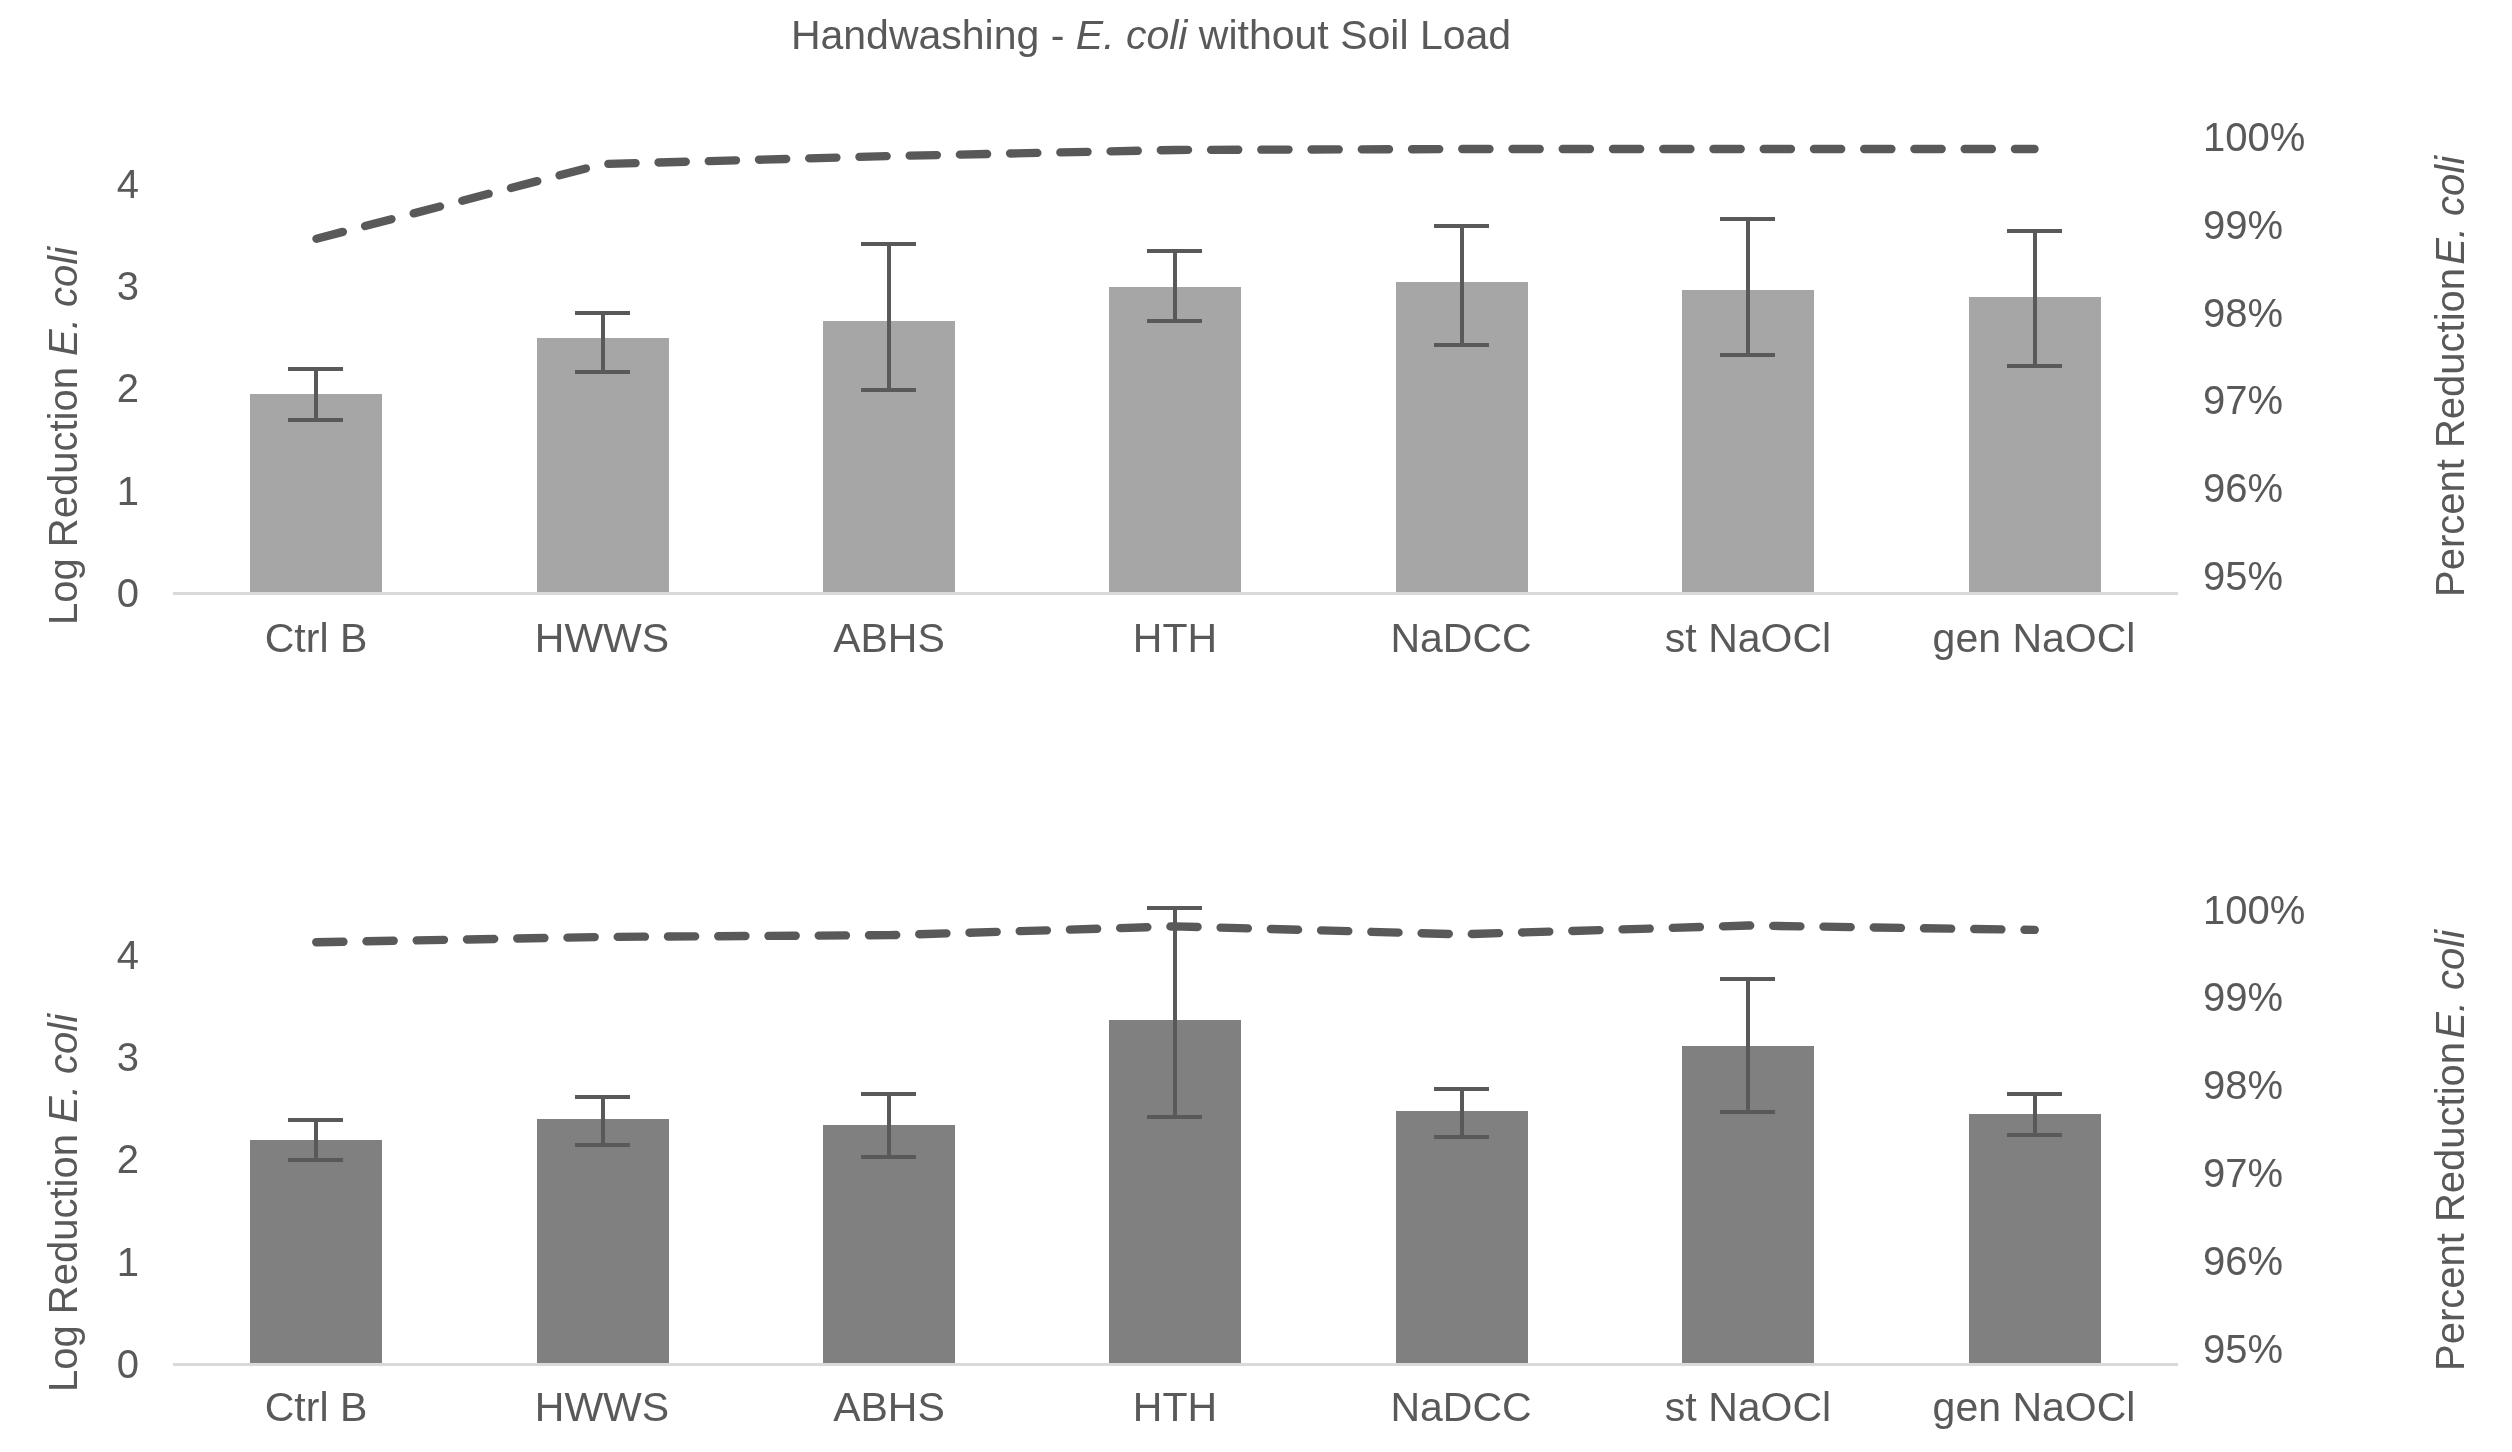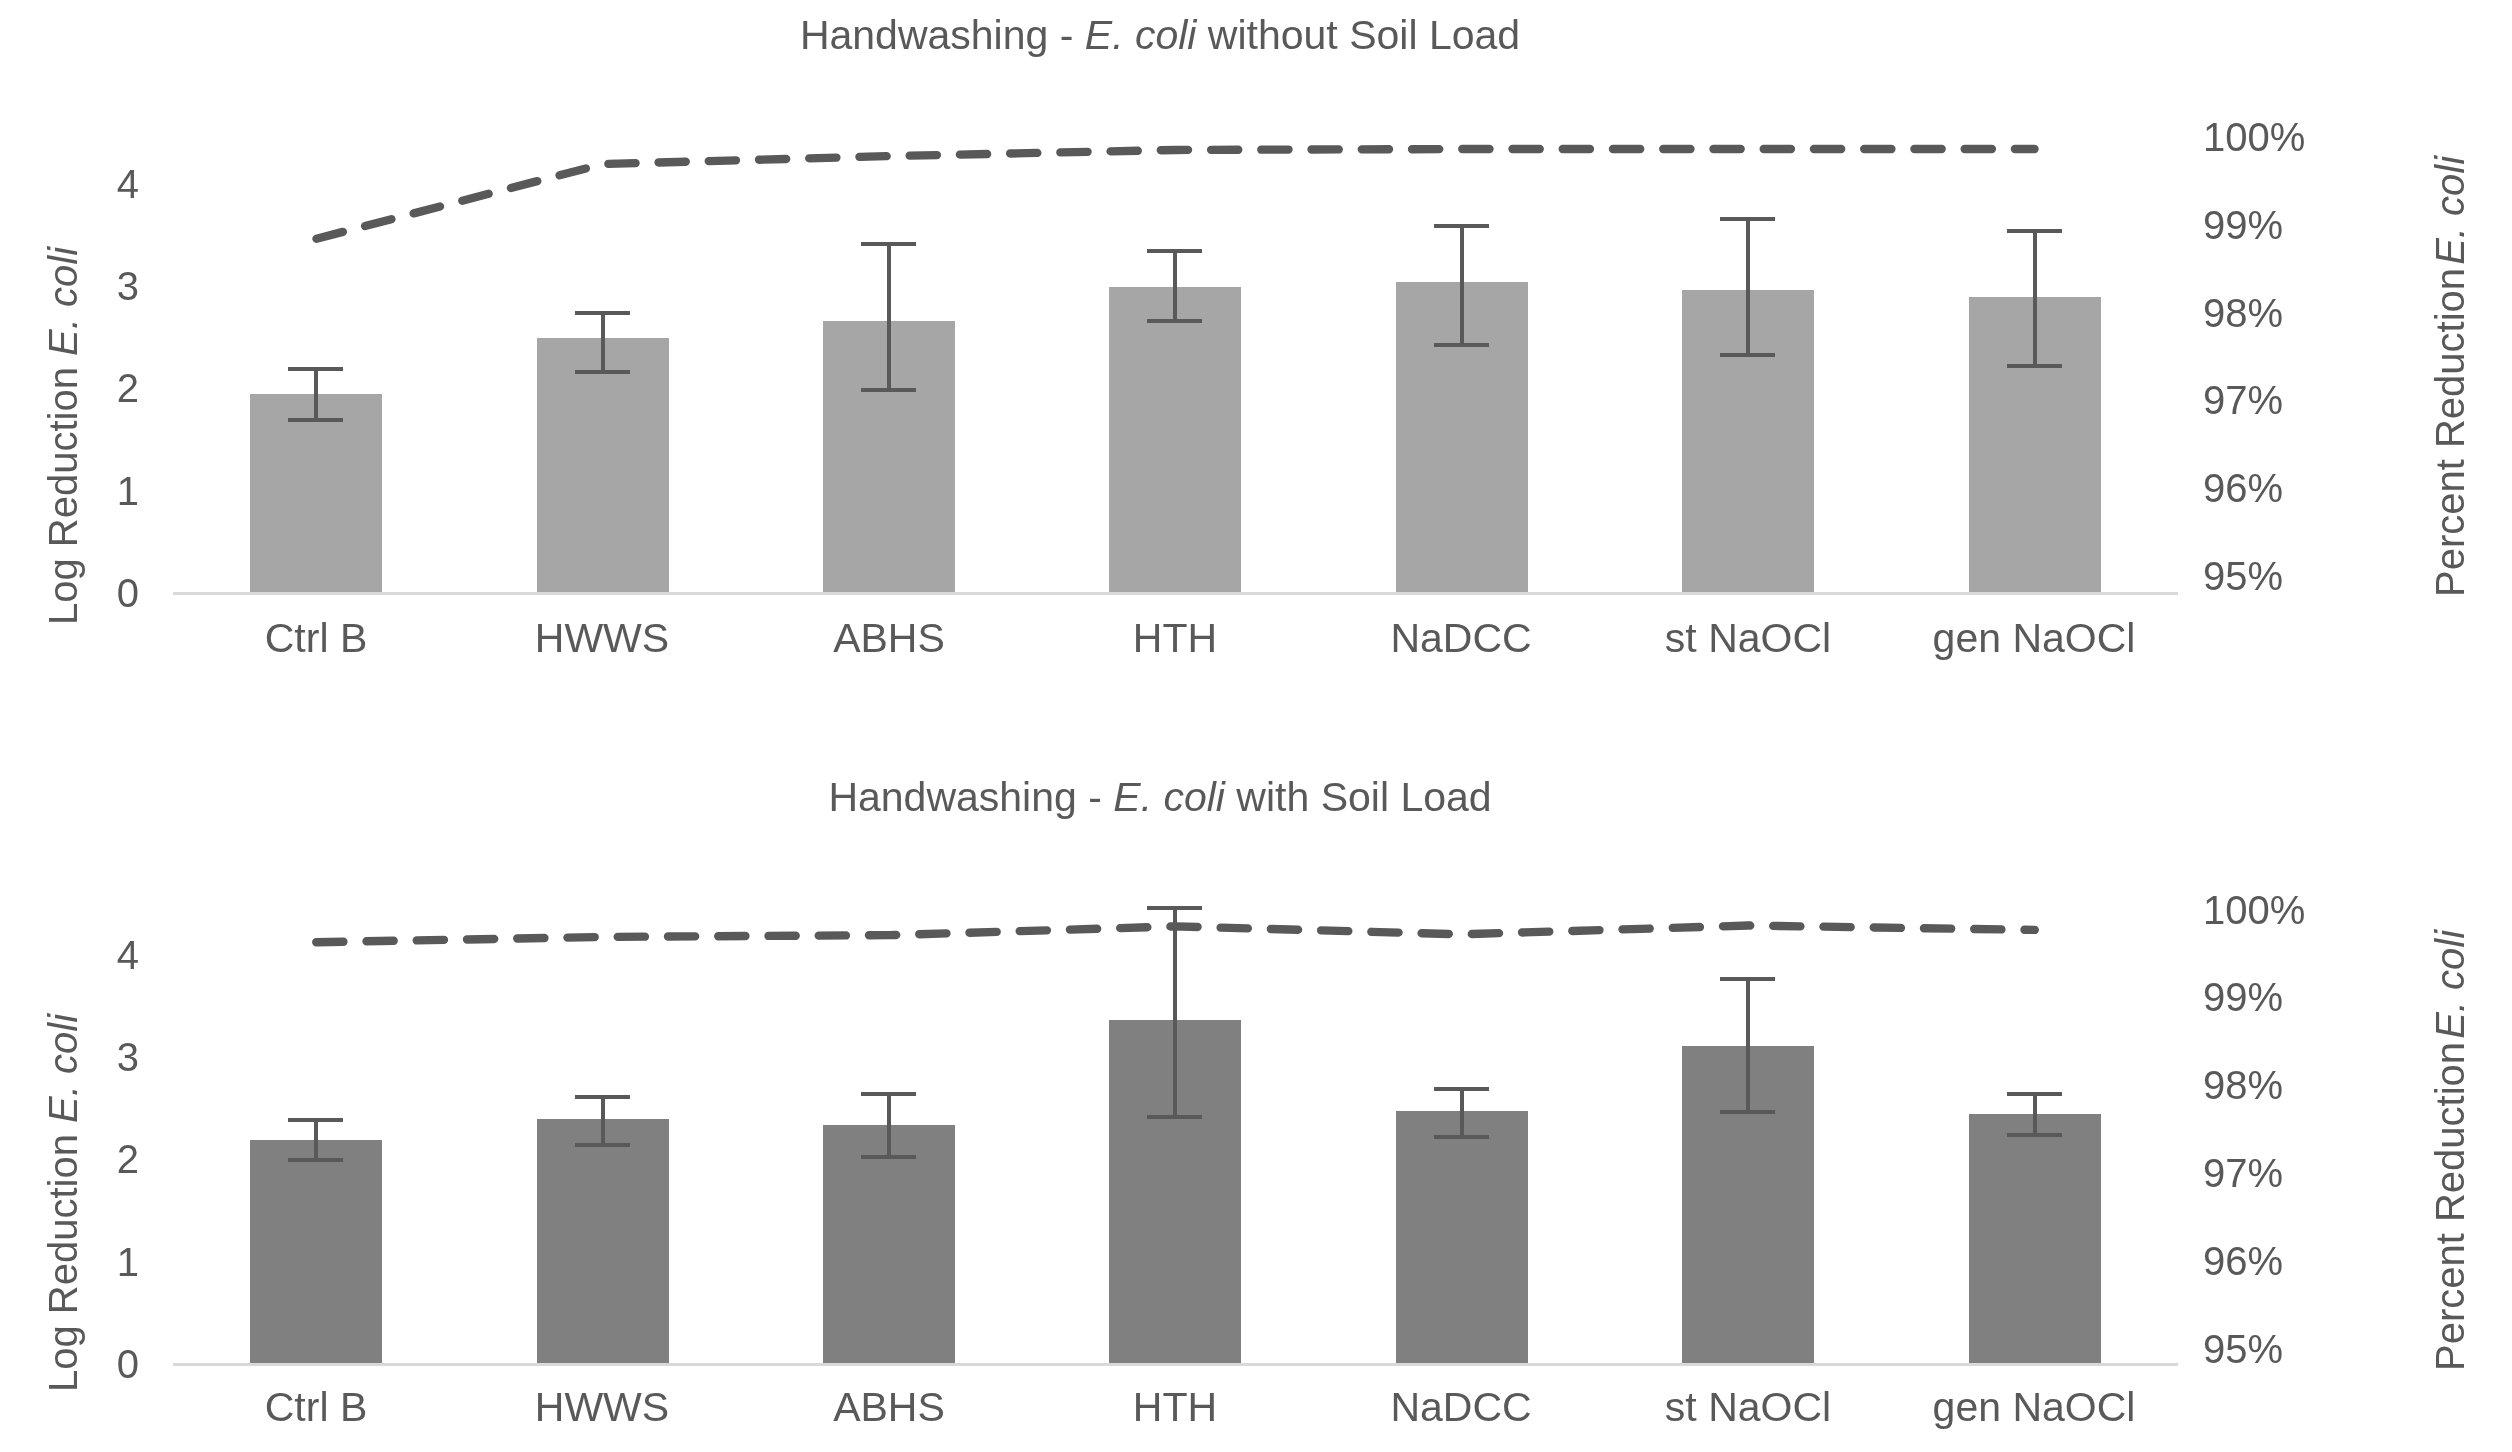--- a/index.html
+++ b/index.html
@@ -4,21 +4,21 @@
 <style>
   html,body{margin:0;padding:0;background:#ffffff;}
   body{width:2512px;height:1452px;font-family:"Liberation Sans",sans-serif;color:#595959;overflow:hidden;}
   .page{position:relative;width:2512px;height:1452px;}
 
   .panel{position:absolute;left:0;width:2512px;}
   #panel-top{top:0;height:743px;}
   #panel-bottom{top:743px;height:709px;}
 
   .chart-title{
-    position:absolute;left:16px;width:2272px;text-align:center;
+    position:absolute;left:7px;width:2272px;text-align:center;
     font-size:41px;color:#595959;font-weight:400;letter-spacing:0px;white-space:nowrap;padding-left:8px;
   }
   .chart-title .it{font-style:italic;}
 
   
   .axis-title-v{
     position:absolute;font-size:40px;color:#595959;white-space:nowrap;
     transform-origin:0 0;
   }
   .axis-title-v .it{font-style:italic;}
@@ -142,21 +142,20 @@
         <div class="xlabel" style="left: 732px; width: 314px; top: 618px;">ABHS</div>
         <div class="xlabel" style="left: 1018px; width: 314px; top: 618px;">HTH</div>
         <div class="xlabel" style="left: 1304px; width: 314px; top: 618px;">NaDCC</div>
         <div class="xlabel" style="left: 1591px; width: 314px; top: 618px;">st NaOCl</div>
         <div class="xlabel" style="left: 1877px; width: 314px; top: 618px;">gen NaOCl</div>
       </div>
   </div>
 
   <div class="panel" id="panel-bottom">
 
-    <div class="chart-title" id="title-bottom" style="top: 31px;">Handwashing - <span class="it">E. coli</span> with Soil Load</div>
 
     <div class="axis-title-v" id="ylab-bottom" style="left: 41px; top: 649px; transform: rotate(-90deg);">Log Reduction <span class="it">E. coli</span></div>
     <div class="axis-title-v" id="y2lab-bottom" style="left: 2428px; top: 628px; transform: rotate(-90deg);">
         <div style="display: flex; flex-direction: row-reverse; gap: 3.1px; align-items: center;">
           <div style="white-space: nowrap; text-align: center; font-style: italic;">E. coli</div>
           <div style="white-space: nowrap; text-align: center;">Percent Reduction</div>
         </div>
       </div>
 
     <div class="yticks-left" id="yticks-bottom" style="left: 0px; top: 0px;">

